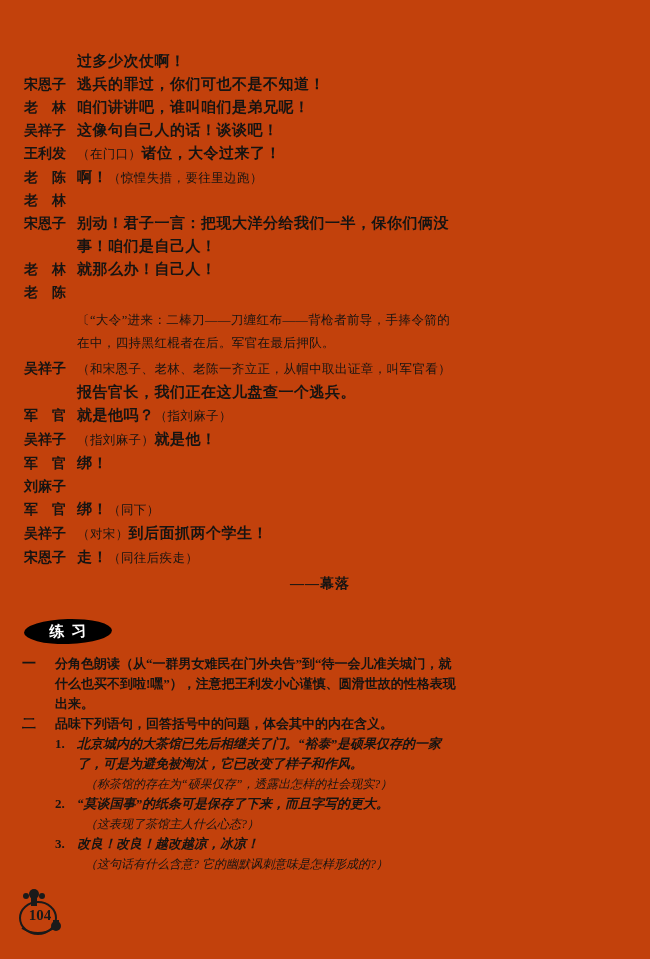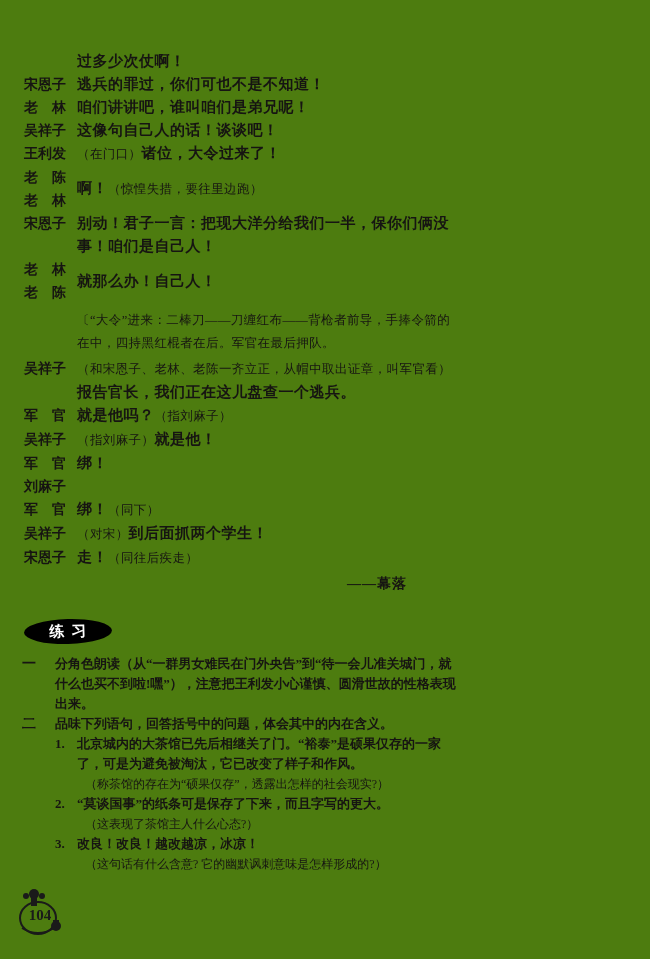--- a/index.html
+++ b/index.html
@@ -1,31 +1,31 @@
 <!DOCTYPE html>
 <html><head>
 <meta charset="utf-8">
 <style>
   html,body { margin:0; padding:0; }
   body { background:#e8e8e6; }
   .page {
     position:relative;
     width:650px; height:959px;
     margin:0 auto;
-    background:#4d7c0f;
+    background:#c2410c;
     font-family:"Liberation Serif","DejaVu Serif",serif;
     color:#161412;
     overflow:hidden;
   }
   
   .script-area {
     position:absolute; left:24px; top:50px; width:440px;
   }
   .row { display:flex; align-items:flex-start; }
-  .row.pair { align-items:center; }
+  .row.pair { }
   .speaker {
     flex:0 0 53px;
     font-weight:bold;
     font-size:14px;
     line-height:23px;
     white-space:nowrap;
   }
   .text {
     width:375px;
     font-size:15px;
@@ -40,21 +40,20 @@
     letter-spacing:0.4px;
   }
   .row.stage { margin:4px 0 3px 0; }
   .row.stage .text { width:380px; line-height:22px; }
   .curtain {
     margin-top:5px;
     margin-left:266px;
     font-weight:bold;
     font-size:14px;
     letter-spacing:1px;
-    text-align:center;
   }
   
   .badge {
     position:absolute; left:24px; top:619px;
     width:88px; height:25px;
     background:#000;
     border-radius:50%;
     display:flex; align-items:center; justify-content:center;
     color:#fff;
     font-weight:bold;
@@ -80,21 +79,21 @@
     font-weight:bold;
     line-height:20px;
   }
   .sub { display:flex; align-items:flex-start; }
   .sub-num {
     flex:0 0 22px;
     font-size:13px;
     font-weight:bold;
     line-height:20px;
   }
-  .sub-body { width:378px; }
+  .sub-body { width:378px;font-style:italic; }
   .sub-text {
     font-size:13px;
     font-weight:bold;
     line-height:20px;
   }
   .note {
     font-size:12px;
     font-weight:normal;
     line-height:20px;
     margin-left:8px;

